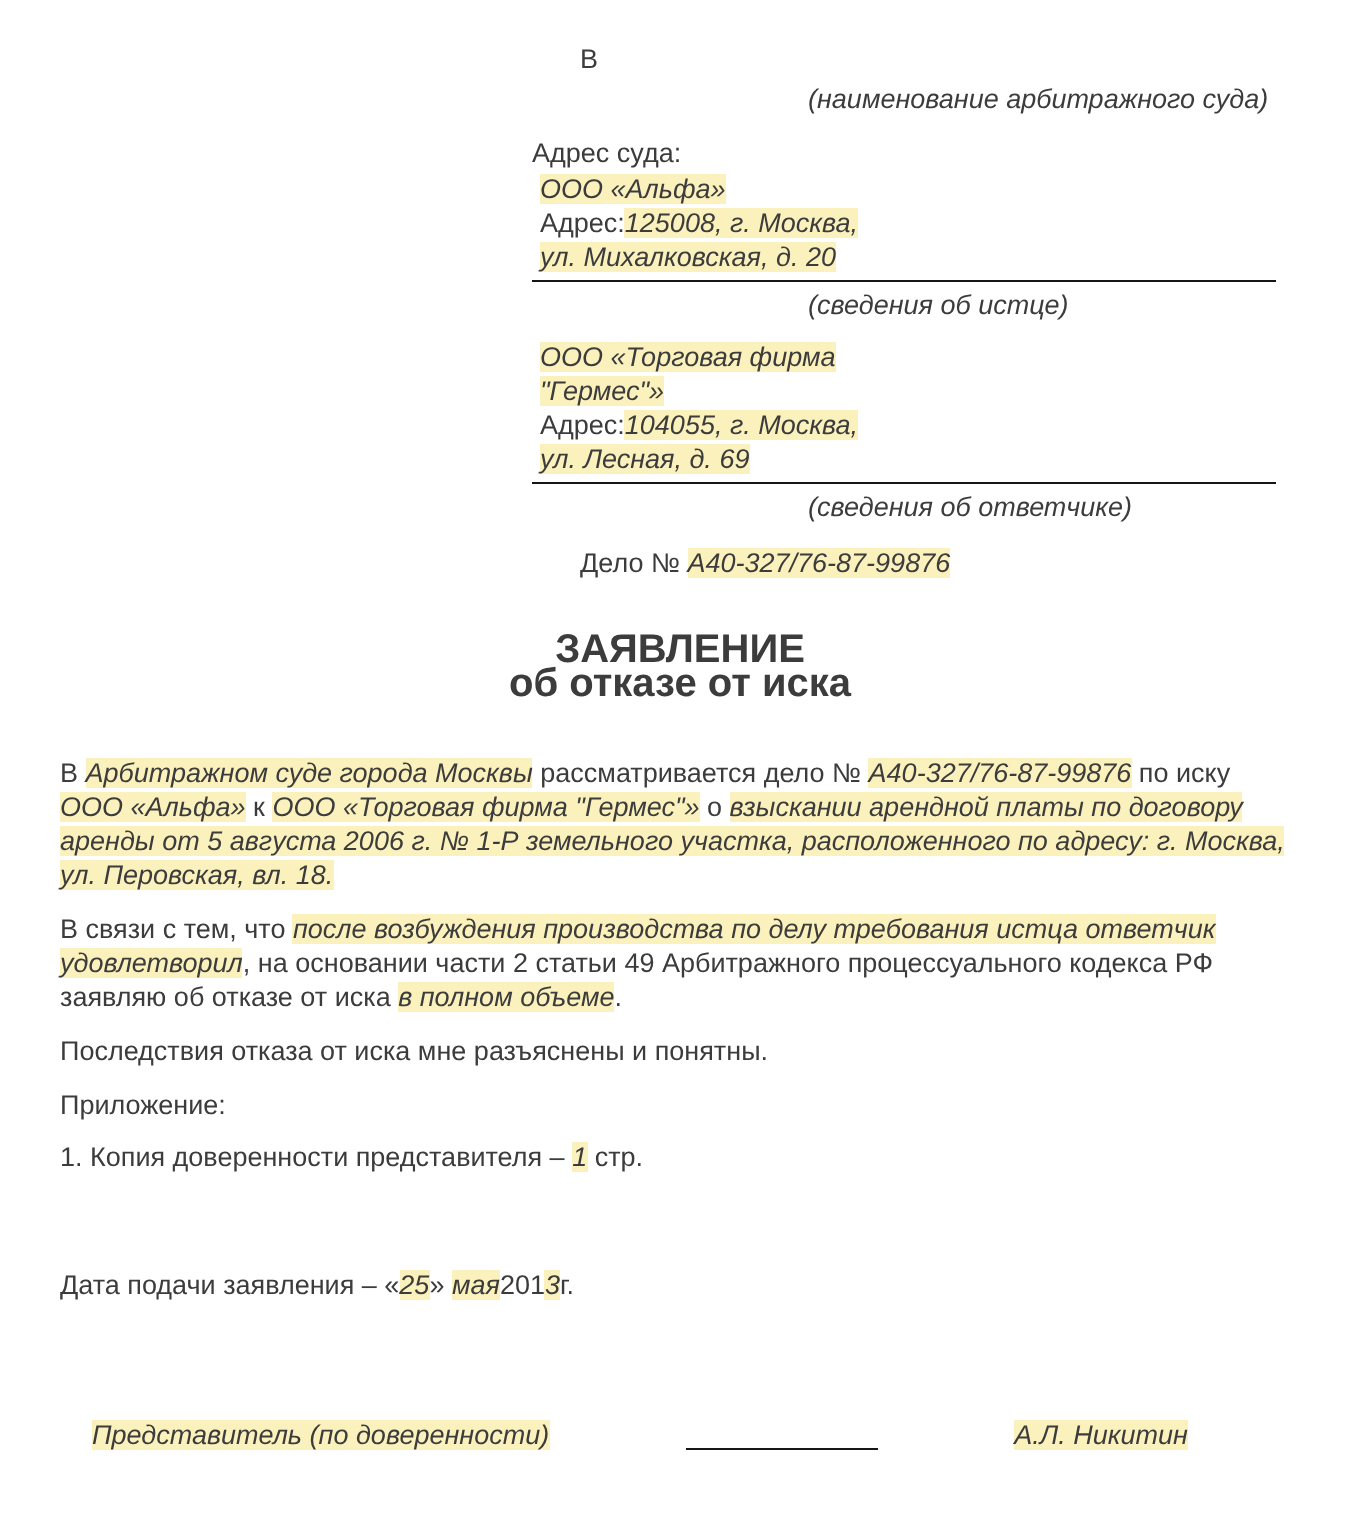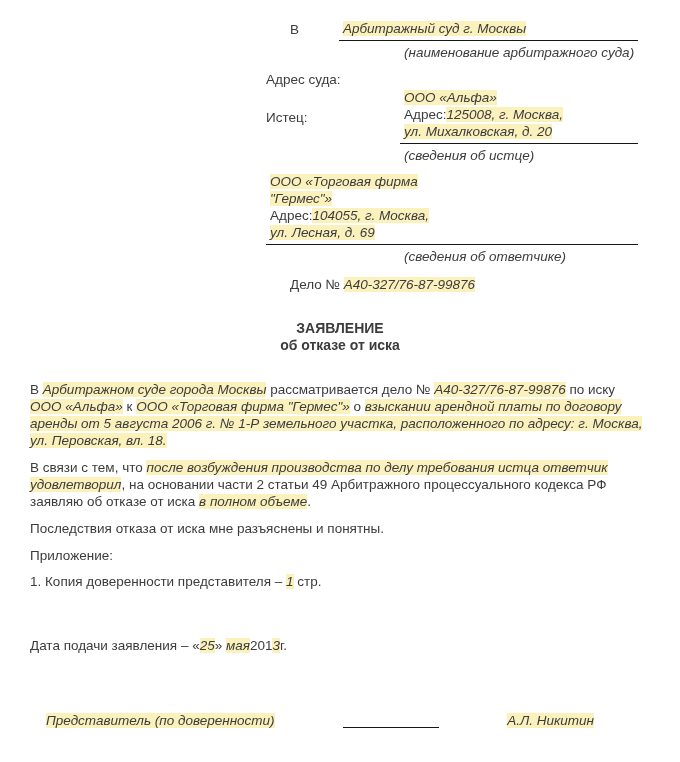--- a/index.html
+++ b/index.html
@@ -38,21 +38,21 @@
   .caprow { margin: 3px 0 9px; }
   .cap { font-style: italic; padding-left: 4px; white-space: nowrap; }
   .field-gap { margin-top: 1px; }
   .case-line { margin: 11px 0 0 24px; }
 
   
   .title {
     margin-top: 27px;
     text-align: center;
     font-weight: bold;
-    font-size: 14px;
+    font-size: 20px;
     line-height: 17px;
   }
 
   
   .bodytext { margin: 27px 30px 0 30px; }
   .bodytext p { margin: 0 0 10px 0; }
   .appendix-heading { }
   .appendix-item { margin-top: 9px; }
   .date-line { margin-top: 47px; }
 
@@ -73,33 +73,31 @@
 </style>
 </head>
 <body>
 
 <div class="page">
 
   <div class="head">
 
     <div class="hrow">
       <div class="hlabel lbl-v">В</div>
-      <div class="hval uline wide"><span class="hl">Арбитражный суд г. Москвы</span></div>
     </div>
     <div class="hrow caprow">
       <div class="hlabel"></div>
       <div class="hval cap">(наименование арбитражного суда)</div>
     </div>
 
     <div class="hrow">
       <div class="hlabel">Адрес суда:</div>
     </div>
 
     <div class="hrow field-gap">
-      <div class="hlabel vcenter">Истец:</div>
       <div class="hval uline">
         <div><span class="hl">ООО «Альфа»</span></div>
         <div><span class="plain">Адрес:</span><span class="hl">125008, г. Москва,</span></div>
         <div><span class="hl">ул. Михалковская, д. 20</span></div>
       </div>
     </div>
     <div class="hrow caprow">
       <div class="hlabel"></div>
       <div class="hval cap">(сведения об истце)</div>
     </div>

